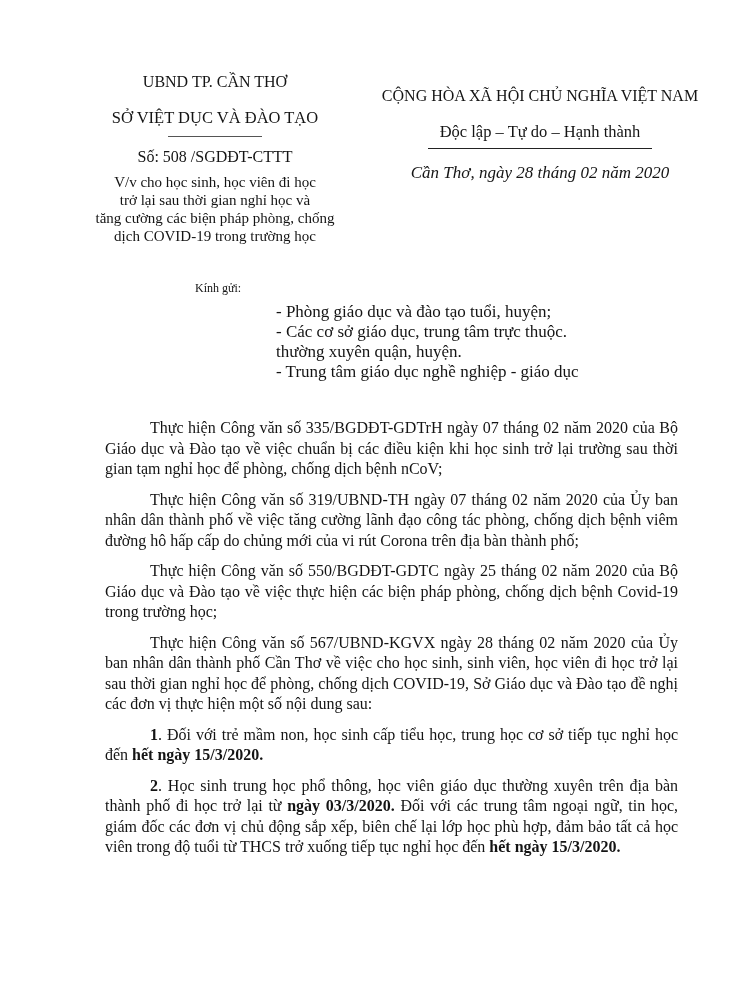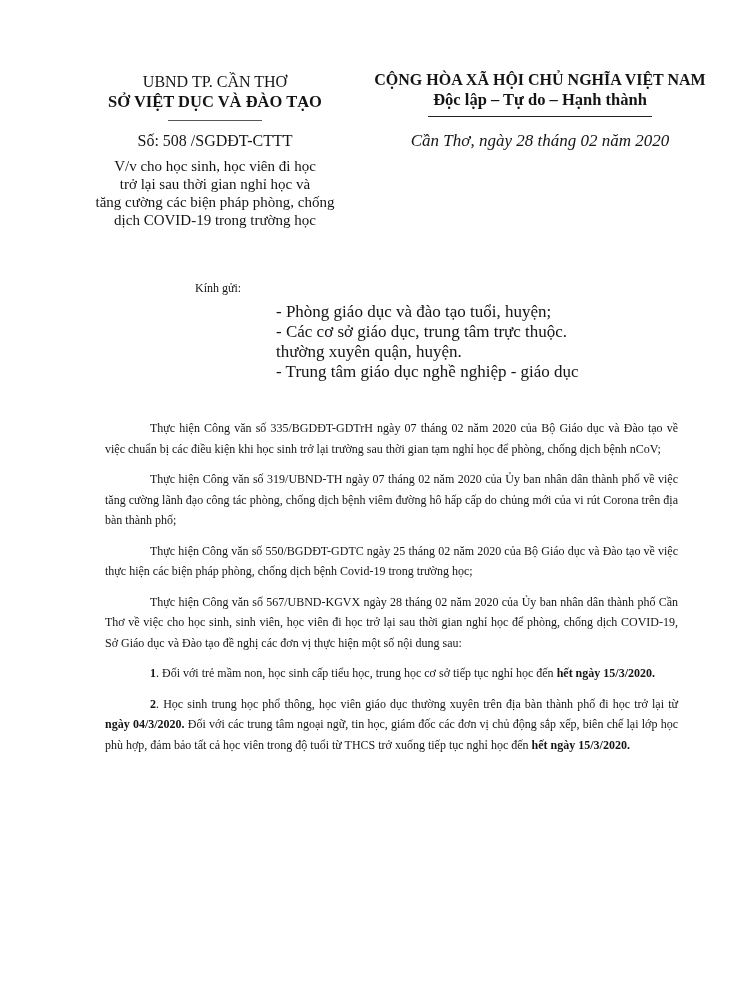--- a/index.html
+++ b/index.html
@@ -3,29 +3,29 @@
   <meta charset="utf-8">
   <style>
     html, body { margin:0; padding:0; background:#ffffff; }
     body { width:751px; height:1000px; position:relative; overflow:hidden;
            font-family:"Liberation Serif", serif; color:#141414; }
     .abs { position:absolute; }
     .center { text-align:center; }
     .hdr-left { left:60px; width:310px; top:72px; }
     .hdr-right { left:370px; width:340px; top:70px; }
     .l1 { font-size:16px; line-height:20px; white-space:nowrap; }
-    .l1b { font-size:16.5px; line-height:20px; font-weight:bold; white-space:nowrap; }
+    .l1b { font-size:16.5px; line-height:20px; font-weight:normal; white-space:nowrap;margin-top:16px; }
     .rule { height:0; border-top:1.5px solid #222; margin:0 auto; }
     .so { font-size:16px; line-height:20px; }
     .subject { font-size:15px; line-height:18px; }
     .date { font-size:17px; font-style:italic; line-height:20px; }
     .kinhgui { left:195px; top:278px; font-size:12px; line-height:20px; }
     .recips { left:276px; top:302px; width:330px; font-size:17px; line-height:20px; }
     .recips div { white-space:nowrap; }
-    .body { left:105px; top:418px; width:573px; font-size:12px; line-height:20.5px; }
+    .body { left:105px; top:418px; width:573px; font-size:16px; line-height:20.5px; }
     .para { text-align:justify; text-indent:45px; margin:0 0 10px 0; }
     .para b { font-weight:bold; }
   </style>
 </head>
 <body>
 
 <div class="abs hdr-left center">
   <div class="l1">UBND TP. CẦN THƠ</div>
   <div class="l1b">SỞ VIỆT DỤC VÀ ĐÀO TẠO</div>
   <div class="rule" style="width:94px;margin-top:8px;border-top-color:#555;"></div>
@@ -53,14 +53,14 @@
   <div>thường xuyên quận, huyện.</div>
   <div>- Trung tâm giáo dục nghề nghiệp - giáo dục</div>
 </div>
 
 <div class="abs body">
   <p class="para">Thực hiện Công văn số 335/BGDĐT-GDTrH ngày 07 tháng 02 năm 2020 của Bộ Giáo dục và Đào tạo về việc chuẩn bị các điều kiện khi học sinh trở lại trường sau thời gian tạm nghỉ học để phòng, chống dịch bệnh nCoV;</p>
   <p class="para">Thực hiện Công văn số 319/UBND-TH ngày 07 tháng 02 năm 2020 của Ủy ban nhân dân thành phố về việc tăng cường lãnh đạo công tác phòng, chống dịch bệnh viêm đường hô hấp cấp do chủng mới của vi rút Corona trên địa bàn thành phố;</p>
   <p class="para">Thực hiện Công văn số 550/BGDĐT-GDTC ngày 25 tháng 02 năm 2020 của Bộ Giáo dục và Đào tạo về việc thực hiện các biện pháp phòng, chống dịch bệnh Covid-19 trong trường học;</p>
   <p class="para">Thực hiện Công văn số 567/UBND-KGVX ngày 28 tháng 02 năm 2020 của Ủy ban nhân dân thành phố Cần Thơ về việc cho học sinh, sinh viên, học viên đi học trở lại sau thời gian nghỉ học để phòng, chống dịch COVID-19, Sở Giáo dục và Đào tạo đề nghị các đơn vị thực hiện một số nội dung sau:</p>
   <p class="para"><b>1</b><span>. Đối với trẻ mầm non, học sinh cấp tiểu học, trung học cơ sở tiếp tục nghỉ học đến </span><b>hết ngày 15/3/2020.</b></p>
-  <p class="para"><b>2</b><span>. Học sinh trung học phổ thông, học viên giáo dục thường xuyên trên địa bàn thành phố đi học trở lại từ </span><b>ngày 04/3/2020.</b><span> Đối với các trung tâm ngoại ngữ, tin học, giám đốc các đơn vị chủ động sắp xếp, biên chế lại lớp học phù hợp, đảm bảo tất cả học viên trong độ tuổi từ THCS trở xuống tiếp tục nghỉ học đến </span><b>hết ngày 15/3/2020.</b></p>
+  <p class="para"><b>2</b><span>. Học sinh trung học phổ thông, học viên giáo dục thường xuyên trên địa bàn thành phố đi học trở lại từ </span><b>ngày 03/3/2020.</b><span> Đối với các trung tâm ngoại ngữ, tin học, giám đốc các đơn vị chủ động sắp xếp, biên chế lại lớp học phù hợp, đảm bảo tất cả học viên trong độ tuổi từ THCS trở xuống tiếp tục nghỉ học đến </span><b>hết ngày 15/3/2020.</b></p>
 </div>
 
 </body></html>

